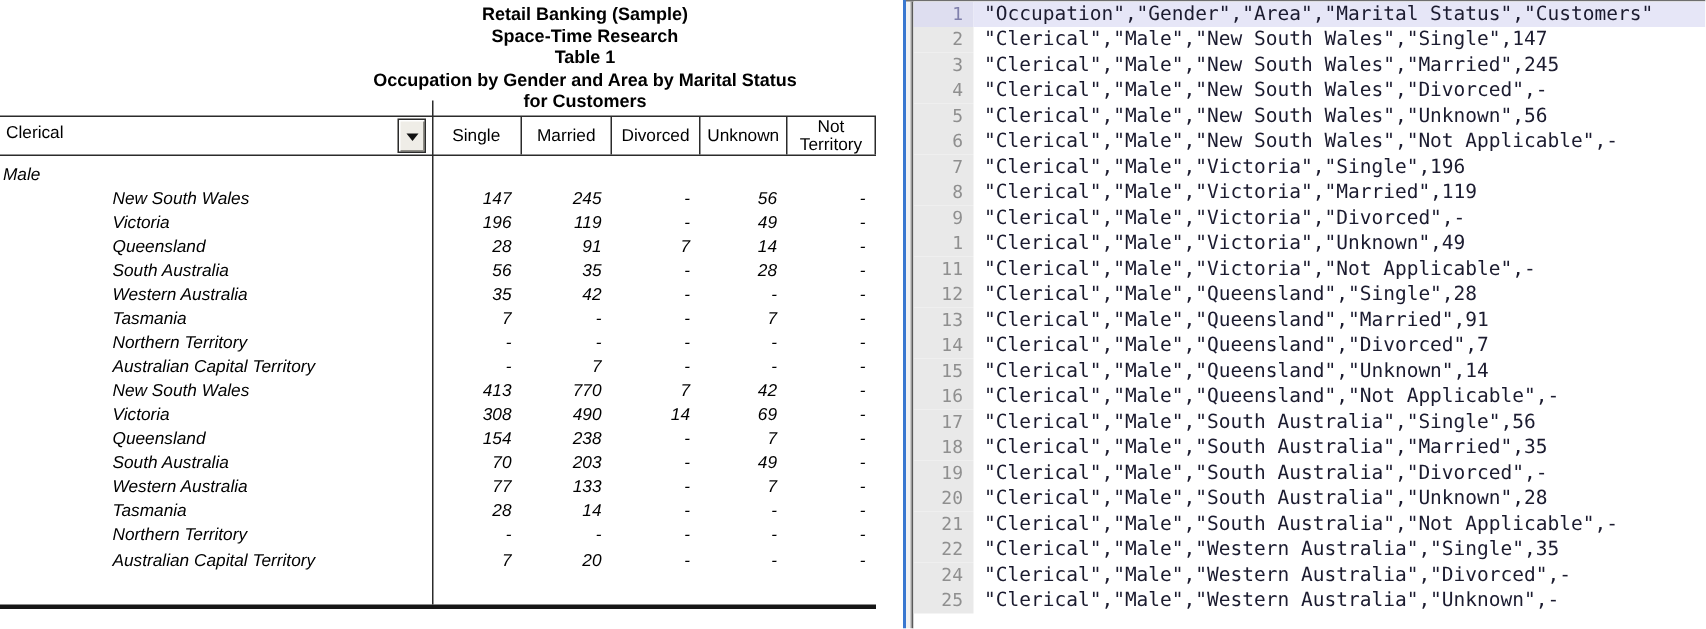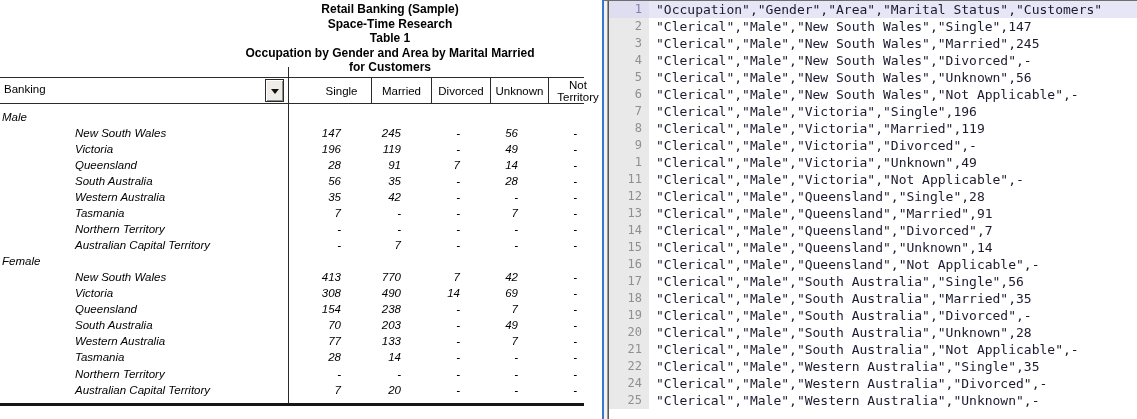--- a/index.html
+++ b/index.html
@@ -19,21 +19,21 @@
 
   #combo { position:absolute; left:0; top:78px; width:284px; height:25px; background:#fff; }
   #combo-value { position:absolute; left:4px; top:5px; font-size:11.5px; color:#000; }
   #combo-btn { position:absolute; left:265px; top:1px; width:19px; height:23px;
                background:#efede7; border:1px solid #2b2b2b;
                box-shadow: inset 1px 1px 0 #ffffff, inset -1px -1px 0 #8f8d86;
                display:flex; align-items:center; justify-content:center; cursor:default; }
   #combo-btn .tri { width:0; height:0; border-left:4px solid transparent; border-right:4px solid transparent;
                     border-top:5px solid #111; margin-top:1px; }
 
-  #col-headers { position:absolute; left:288px; top:78px; width:296px; height:25px; display:flex;margin-left:24px; }
+  #col-headers { position:absolute; left:288px; top:78px; width:296px; height:25px; display:flex; }
   .col-head { border-right:1px solid #2b2b2b; display:flex; align-items:center; justify-content:center;
               text-align:center; font-size:11.5px; line-height:12px; color:#000; }
   .cw0{width:60px;} .cw1{width:60px;} .cw2{width:59px;} .cw3{width:58px;text-align:right;} .cw4{width:59px;}
 
   #table-body { position:absolute; left:0; top:108.5px; width:584px;font-style:italic; }
   .trow { position:relative; height:16.07px; line-height:16.07px; font-size:11.5px; color:#000; }
   .trow .lbl { position:absolute; left:2px; white-space:nowrap; }
   .trow .lbl.indent { left:75px; }
   .cellv { position:absolute; text-align:right; white-space:nowrap; }
 
@@ -59,28 +59,28 @@
 <body>
 
 <div id="stage">
 
   <div id="report-pane">
 
     <div id="title-block">
       <div>Retail Banking (Sample)</div>
       <div>Space-Time Research</div>
       <div>Table 1</div>
-      <div>Occupation by Gender and Area by Marital Married</div>
+      <div>Occupation by Gender and Area by Marital Status</div>
       <div>for Customers</div>
     </div>
 
     <div class="hline" id="hline-top"></div>
 
     <div id="combo">
-      <span id="combo-value">Banking</span>
+      <span id="combo-value">Clerical</span>
       <span id="combo-btn">
         <span class="tri"></span>
       </span>
     </div>
 
     <div id="col-headers">
       <div class="col-head cw0">Single</div>
       <div class="col-head cw1">Married</div>
       <div class="col-head cw2">Divorced</div>
       <div class="col-head cw3">Unknown</div>
@@ -152,23 +152,20 @@
         </div>
         <div class="trow">
           <span class="lbl indent">Australian Capital Territory</span>
           <span class="cellv" style="left: 290px; width: 51px;">-</span>
           <span class="cellv" style="left: 350px; width: 51px;">7</span>
           <span class="cellv" style="left: 410px; width: 50px;">-</span>
           <span class="cellv" style="left: 469px; width: 49px;">-</span>
           <span class="cellv" style="left: 527px; width: 50px;">-</span>
         </div>
         <div class="trow">
-          <span class="lbl">Female</span>
-        </div>
-        <div class="trow">
           <span class="lbl indent">New South Wales</span>
           <span class="cellv" style="left: 290px; width: 51px;">413</span>
           <span class="cellv" style="left: 350px; width: 51px;">770</span>
           <span class="cellv" style="left: 410px; width: 50px;">7</span>
           <span class="cellv" style="left: 469px; width: 49px;">42</span>
           <span class="cellv" style="left: 527px; width: 50px;">-</span>
         </div>
         <div class="trow">
           <span class="lbl indent">Victoria</span>
           <span class="cellv" style="left: 290px; width: 51px;">308</span>

